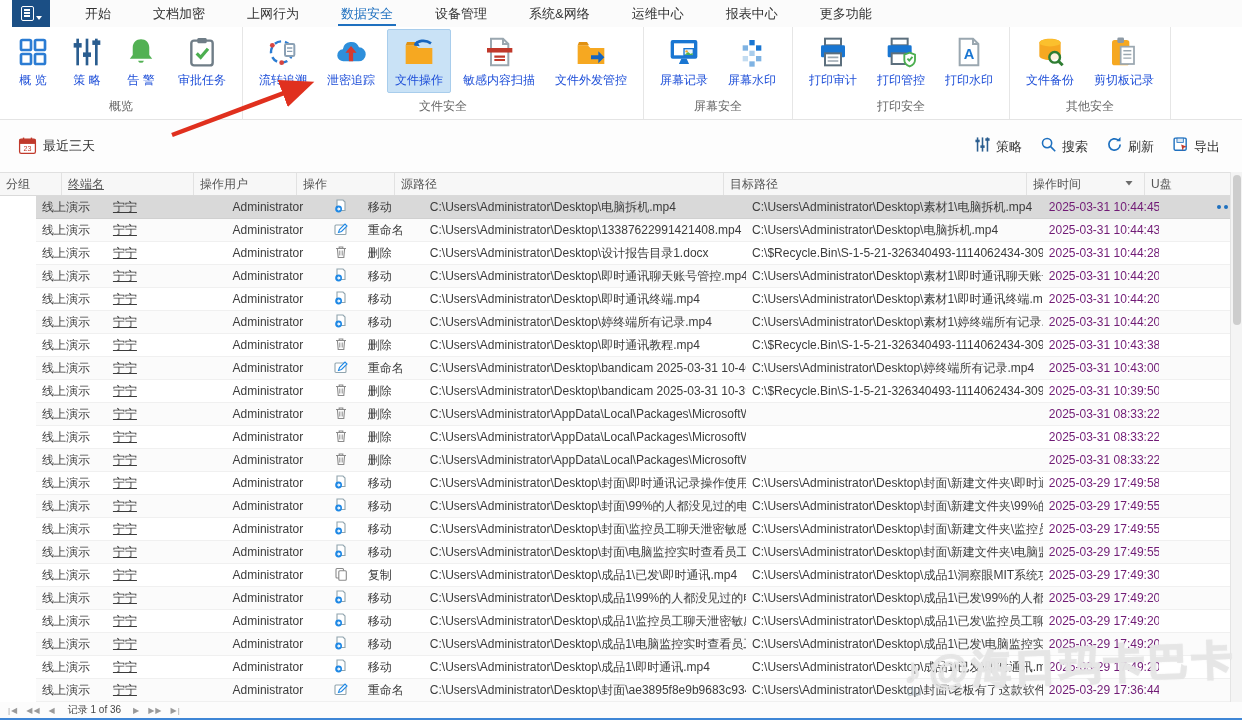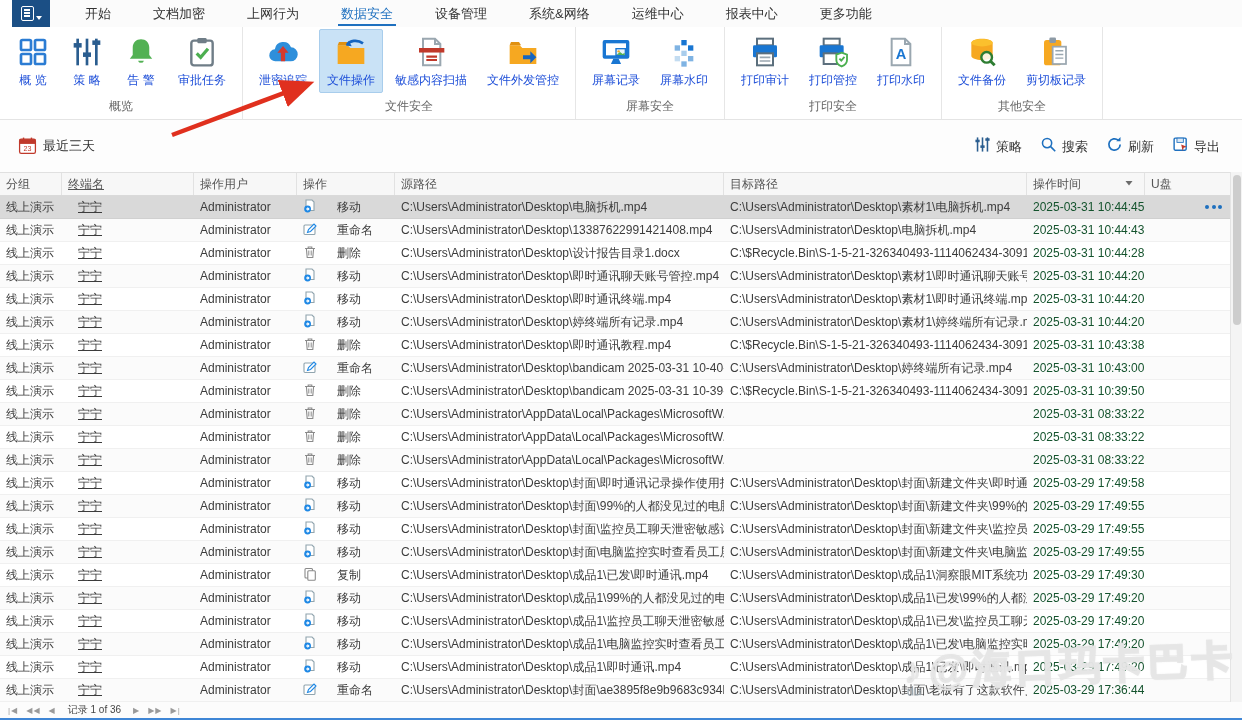--- a/index.html
+++ b/index.html
@@ -36,29 +36,29 @@
   #toolbar-actions { position:absolute; right:22px; top:16px; display:flex; gap:18px; }
   .taction { display:flex; align-items:center; gap:5px; cursor:pointer; }
   .taction svg { width:17px; height:17px; }
   .taction .tlabel { font-size:13px; color:#333; }
 
   
   #tablewrap { position:absolute; top:172px; left:0; width:1242px; height:530px; background:#fff; }
   #thead { display:flex; height:24px; background:#f7f7f7; border-top:1px solid #e0e0e0; border-bottom:1px solid #dadada; }
   .hcell { font-size:12px; color:#555; display:flex; align-items:center; padding:0 6px; border-right:1px solid #e2e2e2; overflow:hidden; white-space:nowrap; cursor:pointer; }
   .hcell .sort { margin-left:auto; font-size:8px; color:#666; padding-right:4px; }
-  #tbody { position:relative; }
+  #tbody { position:relative;padding-left:36px; }
   .trow { display:flex; height:23px; border-bottom:1px solid #f0f0f0; background:#fff; cursor:pointer; }
   .trow.alt { background:#fbfbfb; }
   .trow.selected { background:#d9d9d9; border-bottom-color:#d0d0d0; }
   .tcell { font-size:12px; color:#3c3c3c; display:flex; align-items:center; padding:0 6px; overflow:hidden; white-space:nowrap; }
   .c-terminal { padding-left:16px; }
   .c-op { gap:20px; }
   .c-op svg { width:14px; height:14px; flex:none; }
-  .c-time { color:#14532d; }
+  .c-time { color:#701a75; }
   .c-usb { position:relative; }
   .dots { margin-left:auto; display:flex; gap:2.5px; padding-right:2px; cursor:pointer; }
   .dots i { width:4px; height:4px; border-radius:50%; background:#1e70bf; display:block; }
 
   
   .w-group{width:62px;} .w-terminal{width:132px;text-decoration:underline;} .w-user{width:103px;} .w-op{width:98px;}
   .w-source{width:329px;} .w-target{width:303px;} .w-time{width:118px;} .w-usb{width:85px; border-right:none;}
 
   
   #vscroll { position:absolute; top:172px; right:0; width:12px; height:530px; background:#f4f4f4; border-left:1px solid #e4e4e4; }
@@ -148,20 +148,32 @@
               <path d="M8 13l3 3 5.5-6.5" fill="none" stroke="#4caf50" stroke-width="2.4"></path>
             </svg>
           </span>
           <span class="rlabel">审批任务</span>
         </div>
       </div>
       <div class="glabel">概览</div>
     </div>
     <div class="rgroup">
       <div class="ritems">
+        <div class="ritem">
+          <span class="icn">
+            <svg viewBox="0 0 24 24">
+              <circle cx="11" cy="12" r="8" fill="none" stroke="#2b7cd3" stroke-width="1.8" stroke-dasharray="5 3"></circle>
+              <circle cx="4" cy="7" r="1.8" fill="#d64541"></circle>
+              <circle cx="11" cy="20" r="1.8" fill="#d64541"></circle>
+              <rect x="13.5" y="6" width="7" height="9" rx="1" fill="#fff" stroke="#8aa0b4" stroke-width="1.5"></rect>
+              <path d="M15 9h4M15 11.5h4" stroke="#8aa0b4" stroke-width="1"></path>
+            </svg>
+          </span>
+          <span class="rlabel">流转追溯</span>
+        </div>
         <div class="ritem">
           <span class="icn">
             <svg viewBox="0 0 24 24">
               <path d="M6.5 19a4.5 4.5 0 0 1-.6-9A6.3 6.3 0 0 1 18 8.5 4.3 4.3 0 0 1 17.6 19z" fill="#2e8fdb"></path>
               <path d="M12 7.5l4.2 5h-2.6V19h-3.2v-6.5H7.8z" fill="#d63a2f"></path>
             </svg>
           </span>
           <span class="rlabel">泄密追踪</span>
         </div>
         <div class="ritem selected">

